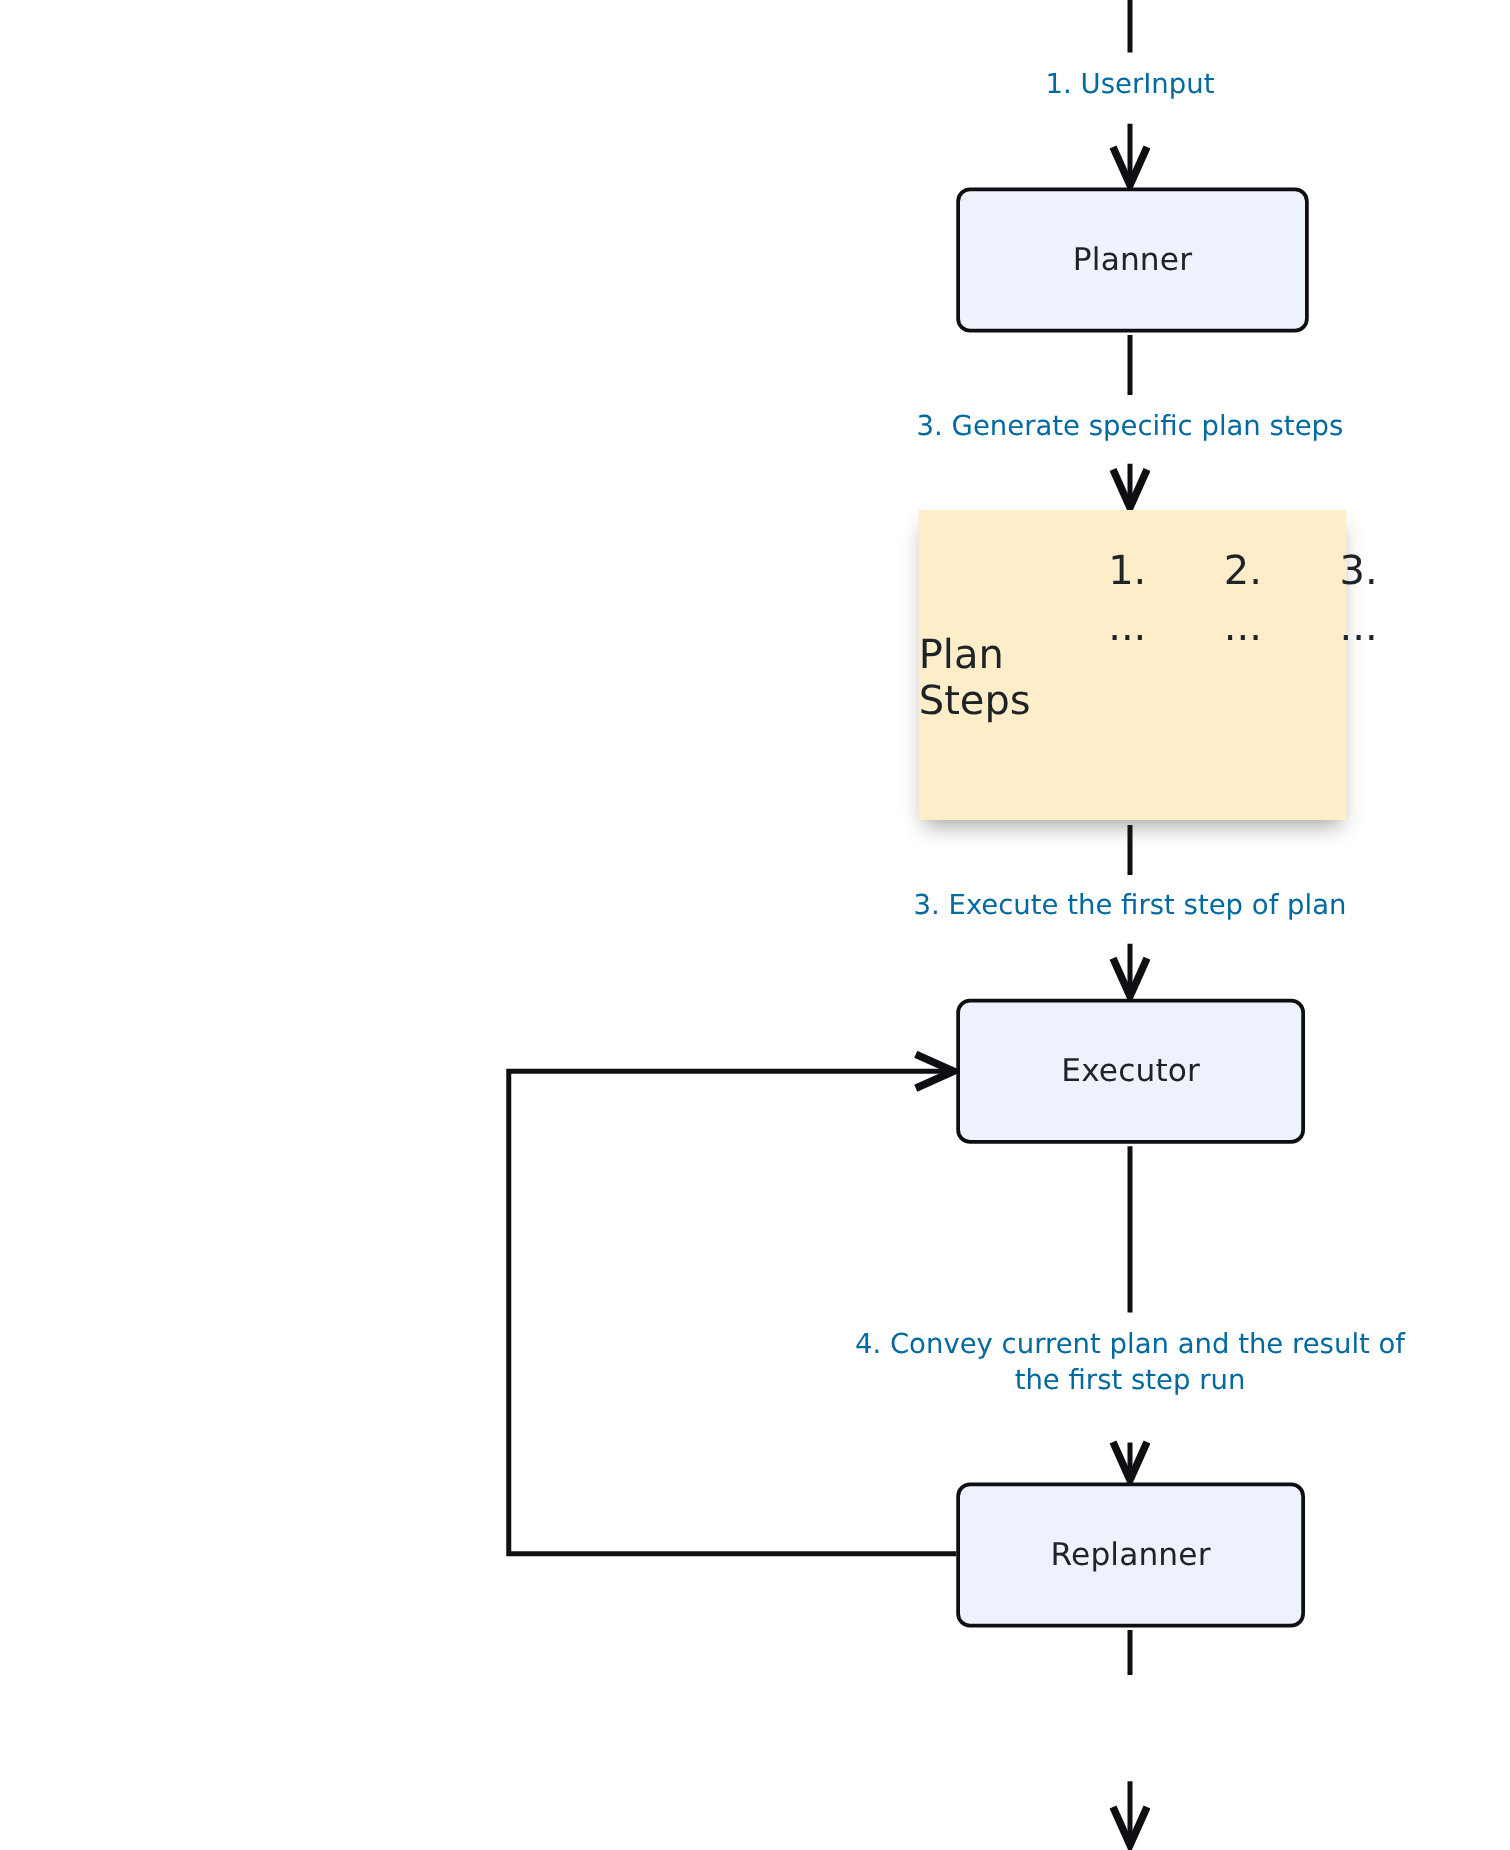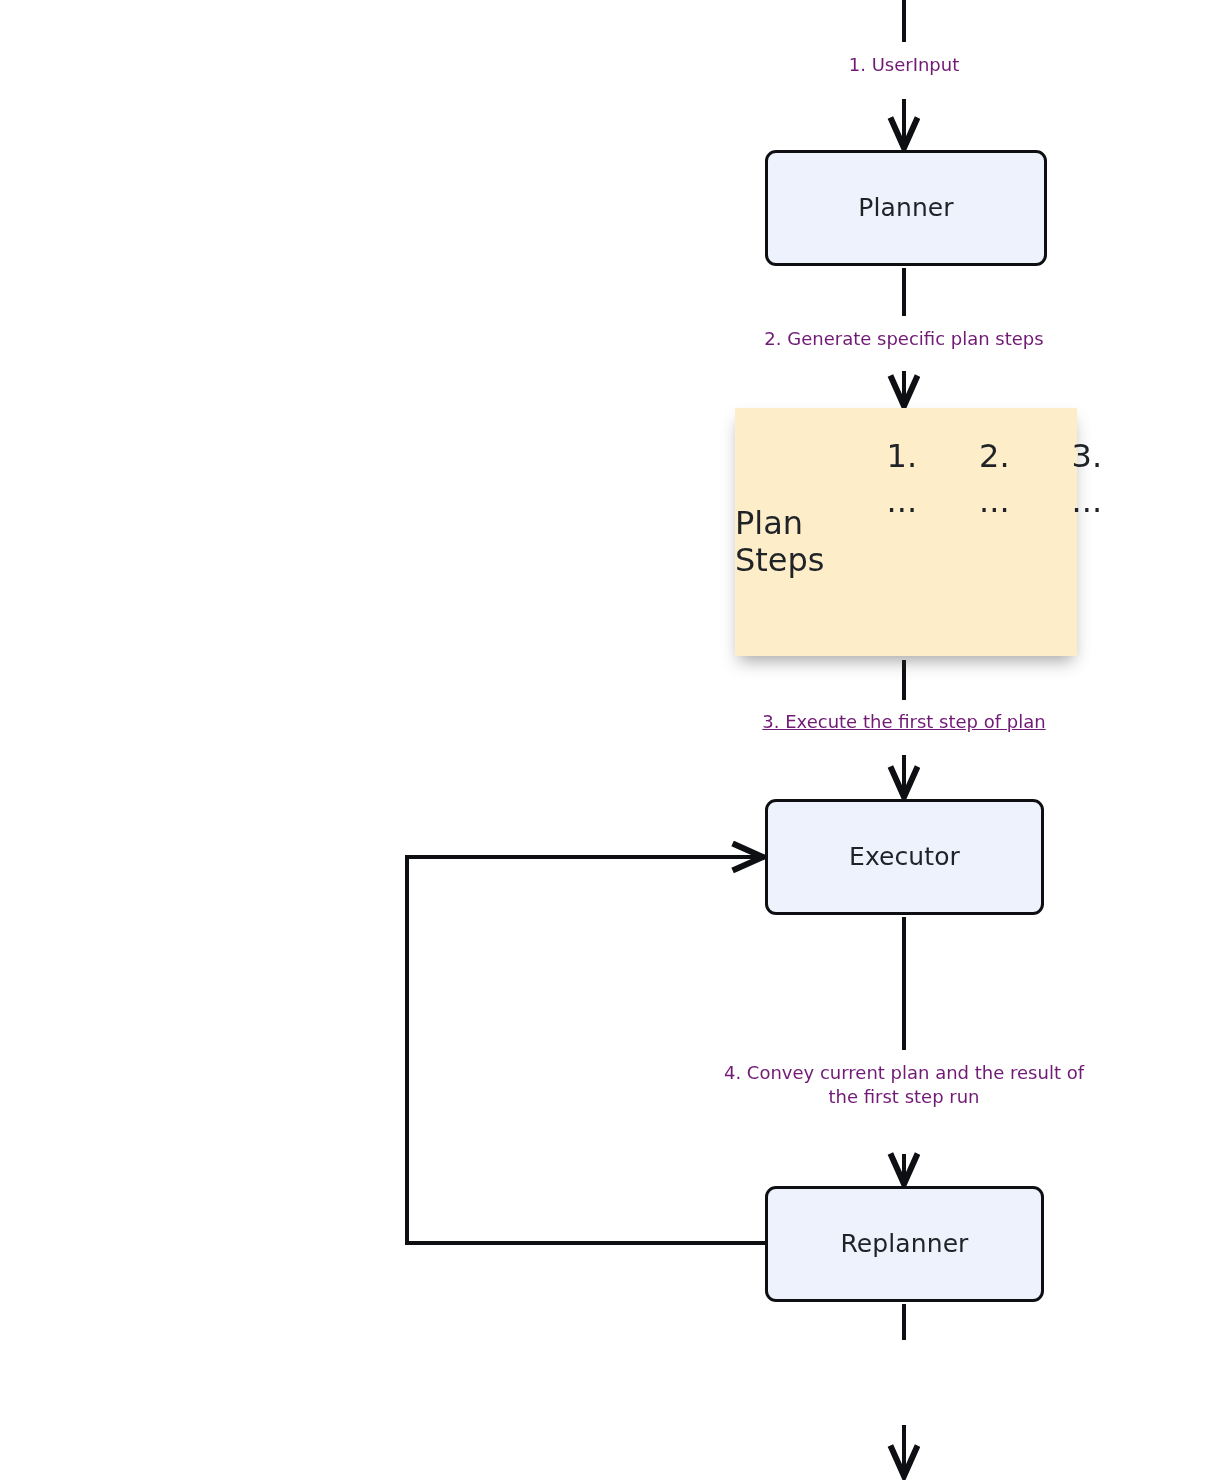--- a/index.html
+++ b/index.html
@@ -83,30 +83,30 @@
     line-height: 1.42;
     color: #1f2328;
     margin-left: 62px;
     align-self: flex-start;
     padding-left: 0;
   }
 
   
   .edge-label {
     position: absolute;
-    font-size: 18px;
+    font-size: 22px;
     line-height: 1.32;
-    color: #701a75;
+    color: #0369a1;
     text-align: center;
     white-space: pre-line;
   }
 
   #label-1  { left: 754px;  top: 53px;   width: 300px; }
   #label-2  { left: 654px;  top: 327px;  width: 500px; }
-  #label-3  { left: 654px;  top: 710px;  width: 500px; text-decoration: underline; }
+  #label-3  { left: 654px;  top: 710px;  width: 500px; }
   #label-5a { left: 0px;    top: 950px;  width: 818px; }
   #label-4  { left: 622px;  top: 1061px; width: 564px; }
   #label-5b { left: 582px;  top: 1348px; width: 626px; }
 </style>
 </head>
 <body>
 
 <div id="diagram-root">
 
   <svg id="connectors" viewBox="0 0 1208 1480" width="1208" height="1480" xmlns="http://www.w3.org/2000/svg">
@@ -156,21 +156,21 @@
   <div class="node node-rounded" id="node-executor">
     <span class="node-label">Executor</span>
   </div>
 
   <div class="node node-rounded" id="node-replanner">
     <span class="node-label">Replanner</span>
   </div>
 
   <div class="edge-label" id="label-1">1. UserInput</div>
 
-  <div class="edge-label" id="label-2">2. Generate specific plan steps</div>
+  <div class="edge-label" id="label-2">3. Generate specific plan steps</div>
 
   <div class="edge-label" id="label-3">3. Execute the first step of plan</div>
 
 
   <div class="edge-label" id="label-4">4. Convey current plan and the result of
 the first step run</div>
 
 
 </div>
 

